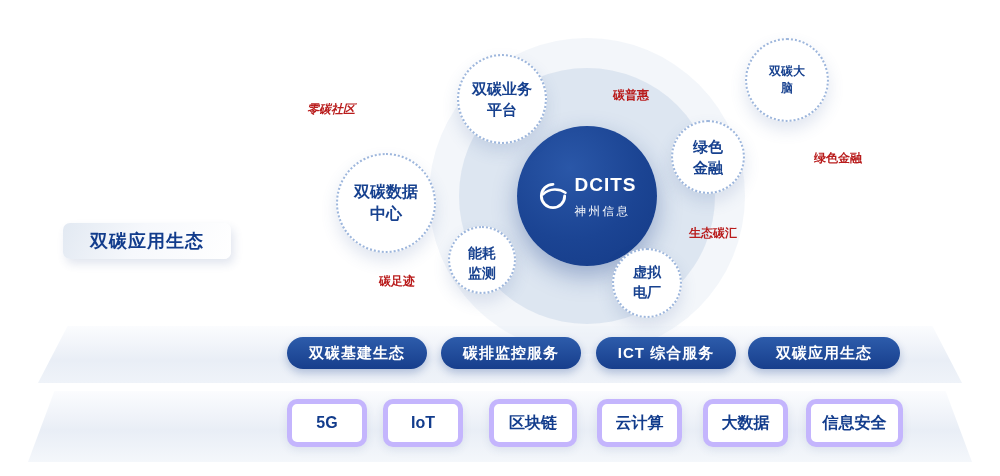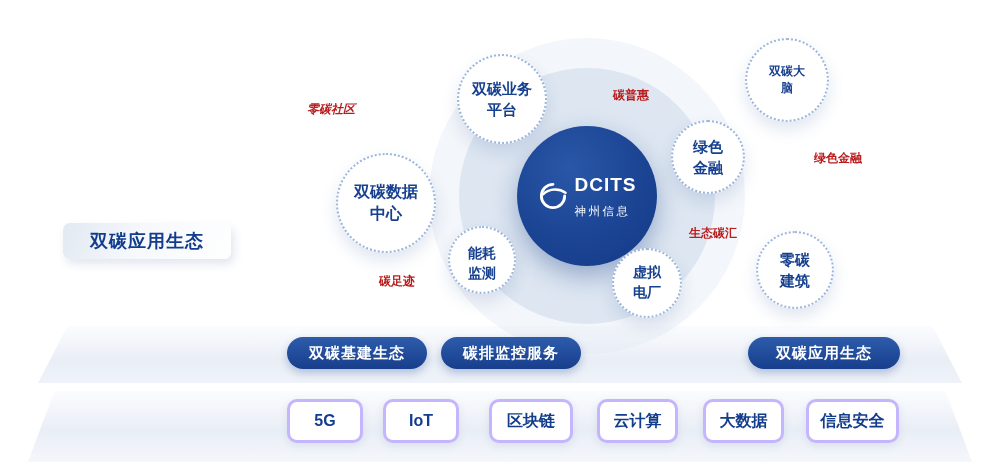--- a/index.html
+++ b/index.html
@@ -94,21 +94,21 @@
     color:#ffffff;font-size:15px;font-weight:bold;letter-spacing:1px;white-space:nowrap;
   }
   .pill-1{left:287px;}
   .pill-2{left:441px;}
   .pill-3{left:596px;}
   .pill-4{left:748px;width:152px;}
 
   
   .infra{
     position:absolute;z-index:4;top:399px;height:38px;border-radius:10px;
-    background:#ffffff;border:3px solid #c4b5fd;
+    background:#ffffff;border:5px solid #c4b5fd;
     box-shadow:0 3px 8px rgba(50,80,140,0.10);
     display:flex;align-items:center;justify-content:center;
     color:#123c8c;font-size:16px;font-weight:bold;white-space:nowrap;
   }
   .infra-5g{left:287px;width:70px;}
   .infra-iot{left:383px;width:70px;}
   .infra-chain{left:489px;width:78px;}
   .infra-cloud{left:597px;width:75px;}
   .infra-data{left:703px;width:75px;}
   .infra-sec{left:806px;width:87px;}
@@ -141,43 +141,41 @@
 
   <div class="sat sat-platform">
     <span>双碳业务平台</span>
   </div>
   <div class="sat sat-brain">
     <span>双碳大脑</span>
   </div>
   <div class="sat sat-consult">
     <span>绿色金融</span>
   </div>
-  <div class="sat sat-building">
-    <span>零碳建筑</span>
-  </div>
   <div class="sat sat-vpp">
     <span>虚拟电厂</span>
   </div>
   <div class="sat sat-energy">
     <span>能耗监测</span>
   </div>
   <div class="sat sat-datacenter">
     <span>双碳数据中心</span>
   </div>
 
   <div class="tag tag-community">零碳社区</div>
   <div class="tag tag-inclusive">碳普惠</div>
   <div class="tag tag-finance">绿色金融</div>
   <div class="tag tag-sink">生态碳汇</div>
   <div class="tag tag-footprint">碳足迹</div>
 
   <div class="row-label label-app">双碳应用生态</div>
 
   <div class="pill pill-1">双碳基建生态</div>
   <div class="pill pill-2">碳排监控服务</div>
+  <div class="pill pill-3">ICT 综合服务</div>
   <div class="pill pill-4">双碳应用生态</div>
 
   <div class="infra infra-5g">5G</div>
   <div class="infra infra-iot">IoT</div>
   <div class="infra infra-chain">区块链</div>
   <div class="infra infra-cloud">云计算</div>
   <div class="infra infra-data">大数据</div>
   <div class="infra infra-sec">信息安全</div>
 
 </div>

